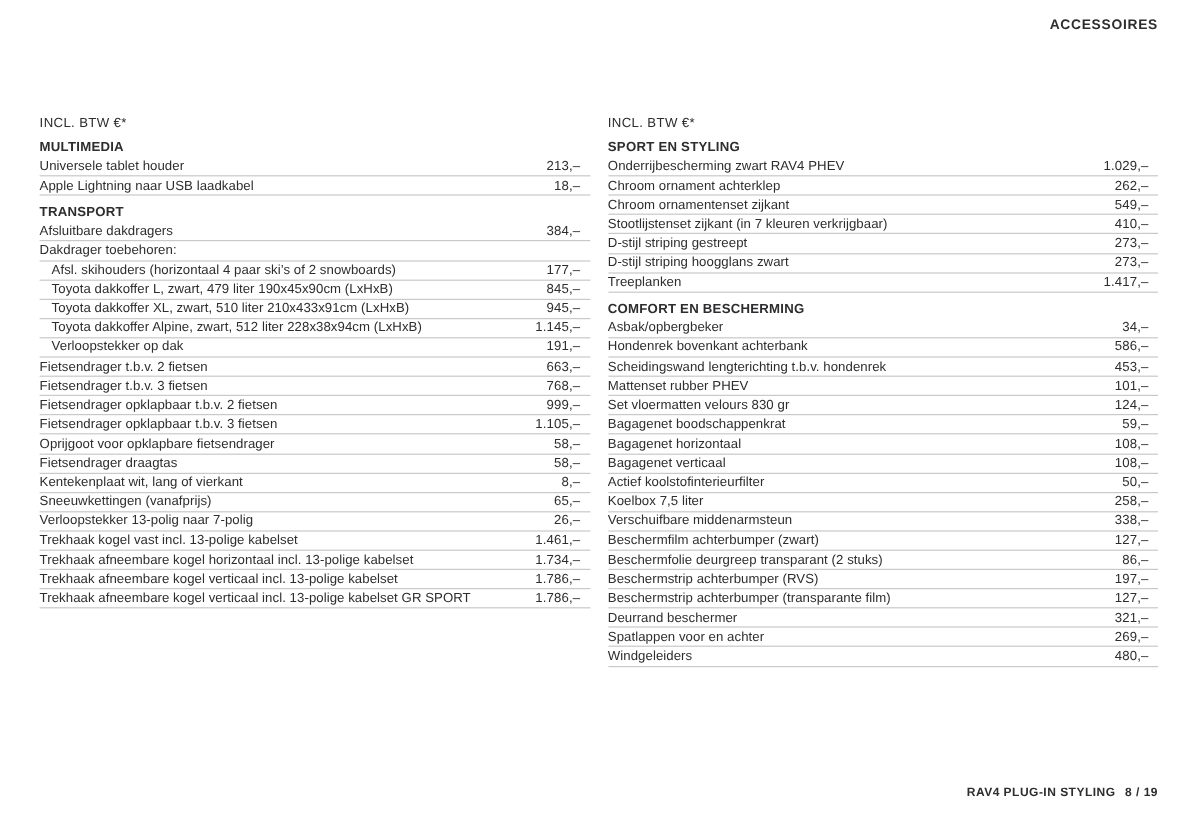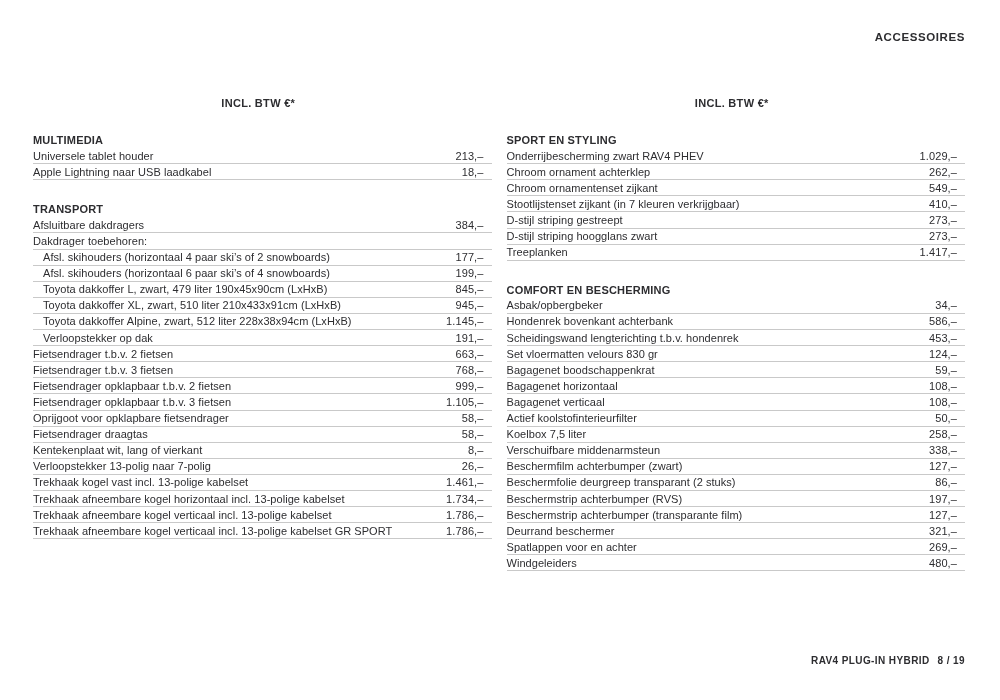--- a/index.html
+++ b/index.html
@@ -10,35 +10,35 @@
   html,body{margin:0;padding:0;}
   body{
     width:1000px;height:700px;
     background:var(--bg);
     font-family:"Liberation Sans", sans-serif;
     color:var(--text);
     position:relative;
     overflow:hidden;
   }
   .doc-header{
-    position:absolute;top:31px;right:35px;
+    position:absolute;top:15px;right:35px;
     font-weight:bold;font-size:11.5px;letter-spacing:.6px;
   }
   .content{
     position:absolute;left:33px;top:95px;width:932px;
     display:flex;gap:15px;
   }
   .col{width:458.5px;flex:0 0 458.5px;}
   .price-header{
-    text-align:center;font-weight:bold;font-size:11px;
+    text-align:left;font-weight:normal;font-size:11px;
     letter-spacing:.3px;
     height:16px;line-height:16px;
-    padding-right:8px;margin-bottom:21px;
-  }
-  .section + .section{margin-top:21px;}
+    padding-right:8px;margin-bottom:4px;
+  }
+  .section + .section{margin-top:6px;}
   .section-title{
     font-weight:bold;font-size:11px;letter-spacing:.2px;
     height:16.1px;line-height:16.1px;
   }
   .row{
     display:flex;justify-content:space-between;align-items:center;
     height:16.1px;box-sizing:border-box;
     border-bottom:1px solid var(--divider);
     font-size:11px;
   }
@@ -78,24 +78,20 @@
         </div>
         <div class="row">
           <span class="label">Dakdrager toebehoren:</span>
           <span class="price"></span>
         </div>
         <div class="row indent">
           <span class="label">Afsl. skihouders (horizontaal 4 paar ski’s of 2 snowboards)</span>
           <span class="price">177,–</span>
         </div>
         <div class="row indent">
-          <span class="label">Afsl. skihouders (horizontaal 6 paar ski’s of 4 snowboards)</span>
-          <span class="price">199,–</span>
-        </div>
-        <div class="row indent">
           <span class="label">Toyota dakkoffer L, zwart, 479 liter 190x45x90cm (LxHxB)</span>
           <span class="price">845,–</span>
         </div>
         <div class="row indent">
           <span class="label">Toyota dakkoffer XL, zwart, 510 liter 210x433x91cm (LxHxB)</span>
           <span class="price">945,–</span>
         </div>
         <div class="row indent">
           <span class="label">Toyota dakkoffer Alpine, zwart, 512 liter 228x38x94cm (LxHxB)</span>
           <span class="price">1.145,–</span>
@@ -124,20 +120,24 @@
           <span class="label">Oprijgoot voor opklapbare fietsendrager</span>
           <span class="price">58,–</span>
         </div>
         <div class="row">
           <span class="label">Fietsendrager draagtas</span>
           <span class="price">58,–</span>
         </div>
         <div class="row">
           <span class="label">Kentekenplaat wit, lang of vierkant</span>
           <span class="price">8,–</span>
+        </div>
+        <div class="row">
+          <span class="label">Sneeuwkettingen (vanafprijs)</span>
+          <span class="price">65,–</span>
         </div>
         <div class="row">
           <span class="label">Verloopstekker 13-polig naar 7-polig</span>
           <span class="price">26,–</span>
         </div>
         <div class="row">
           <span class="label">Trekhaak kogel vast incl. 13-polige kabelset</span>
           <span class="price">1.461,–</span>
         </div>
         <div class="row">
@@ -195,20 +195,24 @@
         </div>
         <div class="row">
           <span class="label">Hondenrek bovenkant achterbank</span>
           <span class="price">586,–</span>
         </div>
         <div class="row">
           <span class="label">Scheidingswand lengterichting t.b.v. hondenrek</span>
           <span class="price">453,–</span>
         </div>
         <div class="row">
+          <span class="label">Mattenset rubber PHEV</span>
+          <span class="price">101,–</span>
+        </div>
+        <div class="row">
           <span class="label">Set vloermatten velours 830 gr</span>
           <span class="price">124,–</span>
         </div>
         <div class="row">
           <span class="label">Bagagenet boodschappenkrat</span>
           <span class="price">59,–</span>
         </div>
         <div class="row">
           <span class="label">Bagagenet horizontaal</span>
           <span class="price">108,–</span>
@@ -255,15 +259,15 @@
         </div>
         <div class="row">
           <span class="label">Windgeleiders</span>
           <span class="price">480,–</span>
         </div>
       </div>
     </div>
 </div>
 
 <div class="doc-footer">
-  <span>RAV4 PLUG-IN HYBRID</span>
+  <span>RAV4 PLUG-IN STYLING</span>
   <span>8 / 19</span>
 </div>
 
 </body></html>

